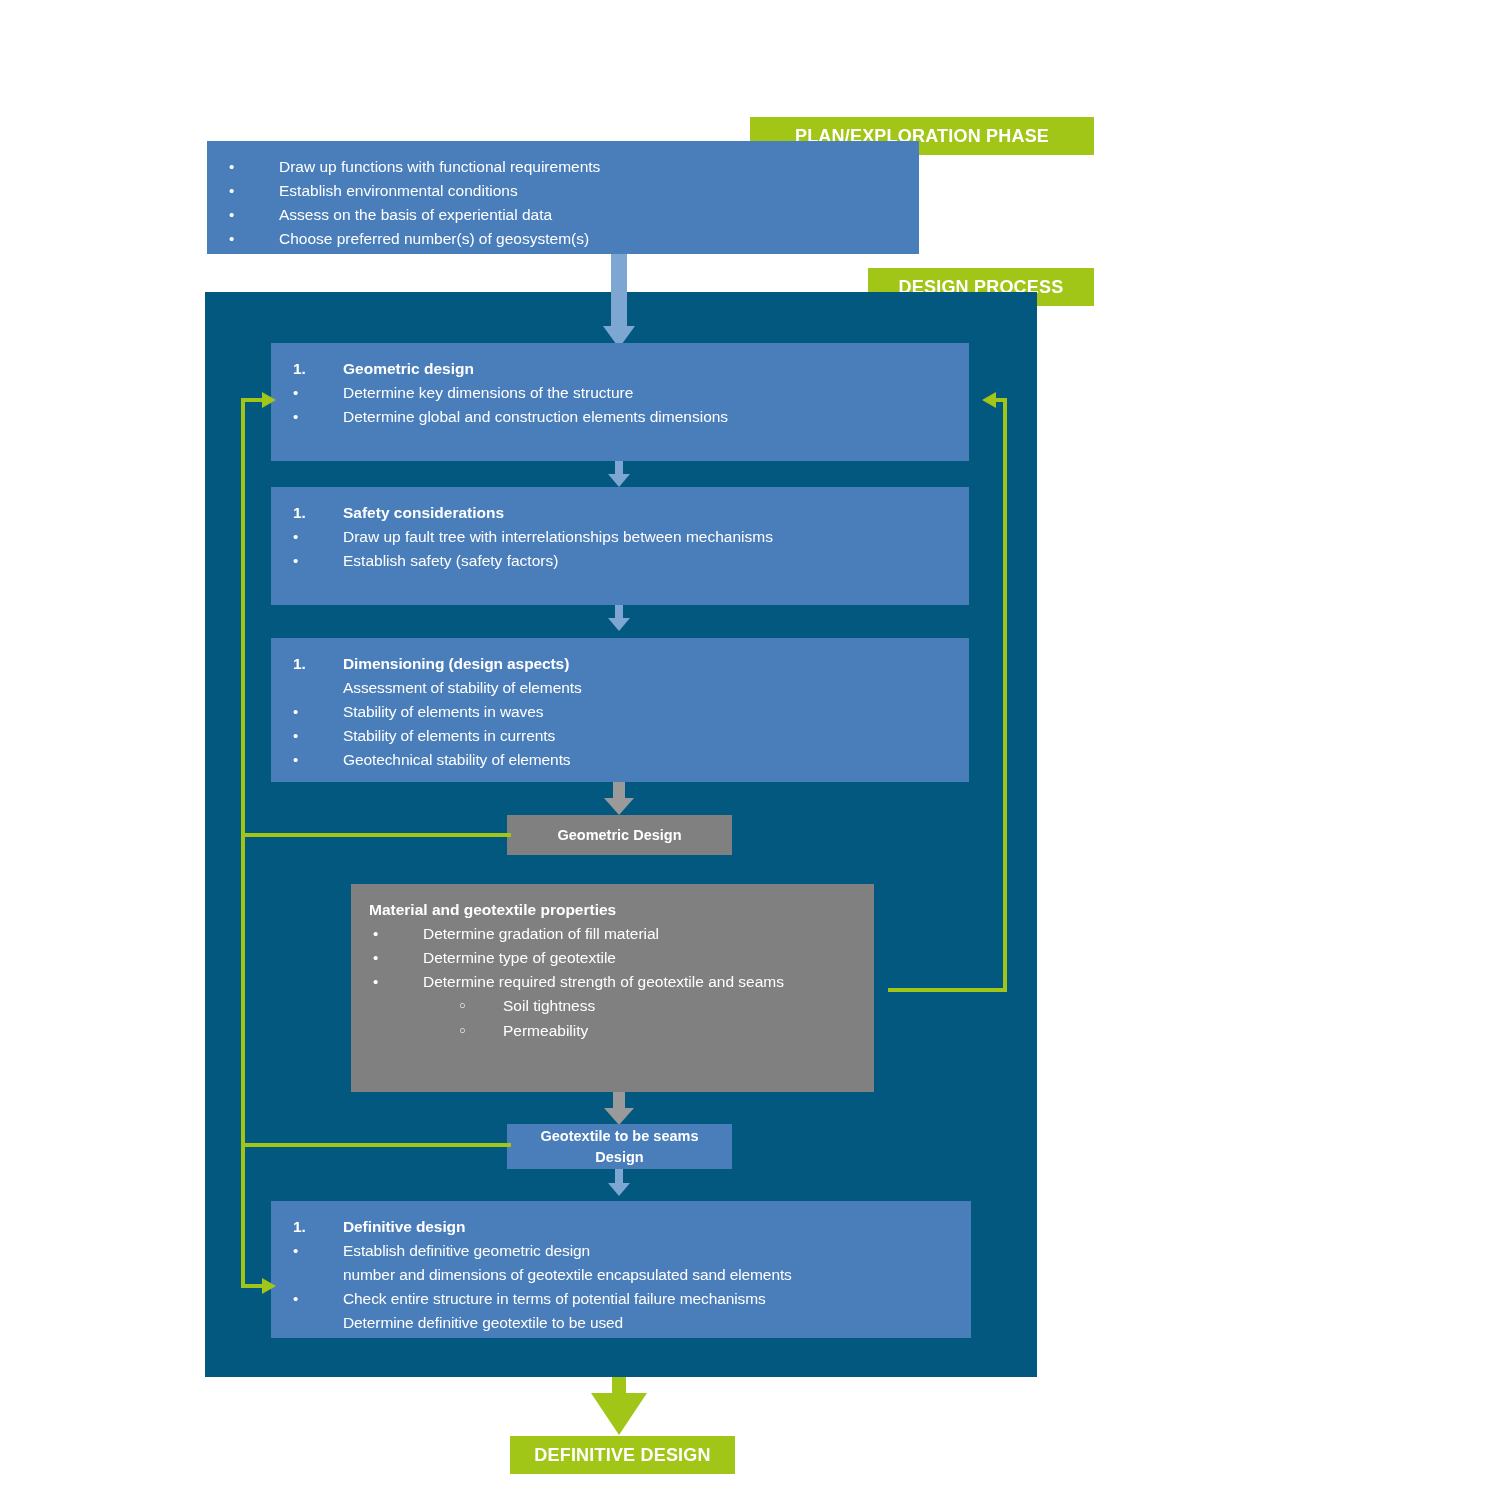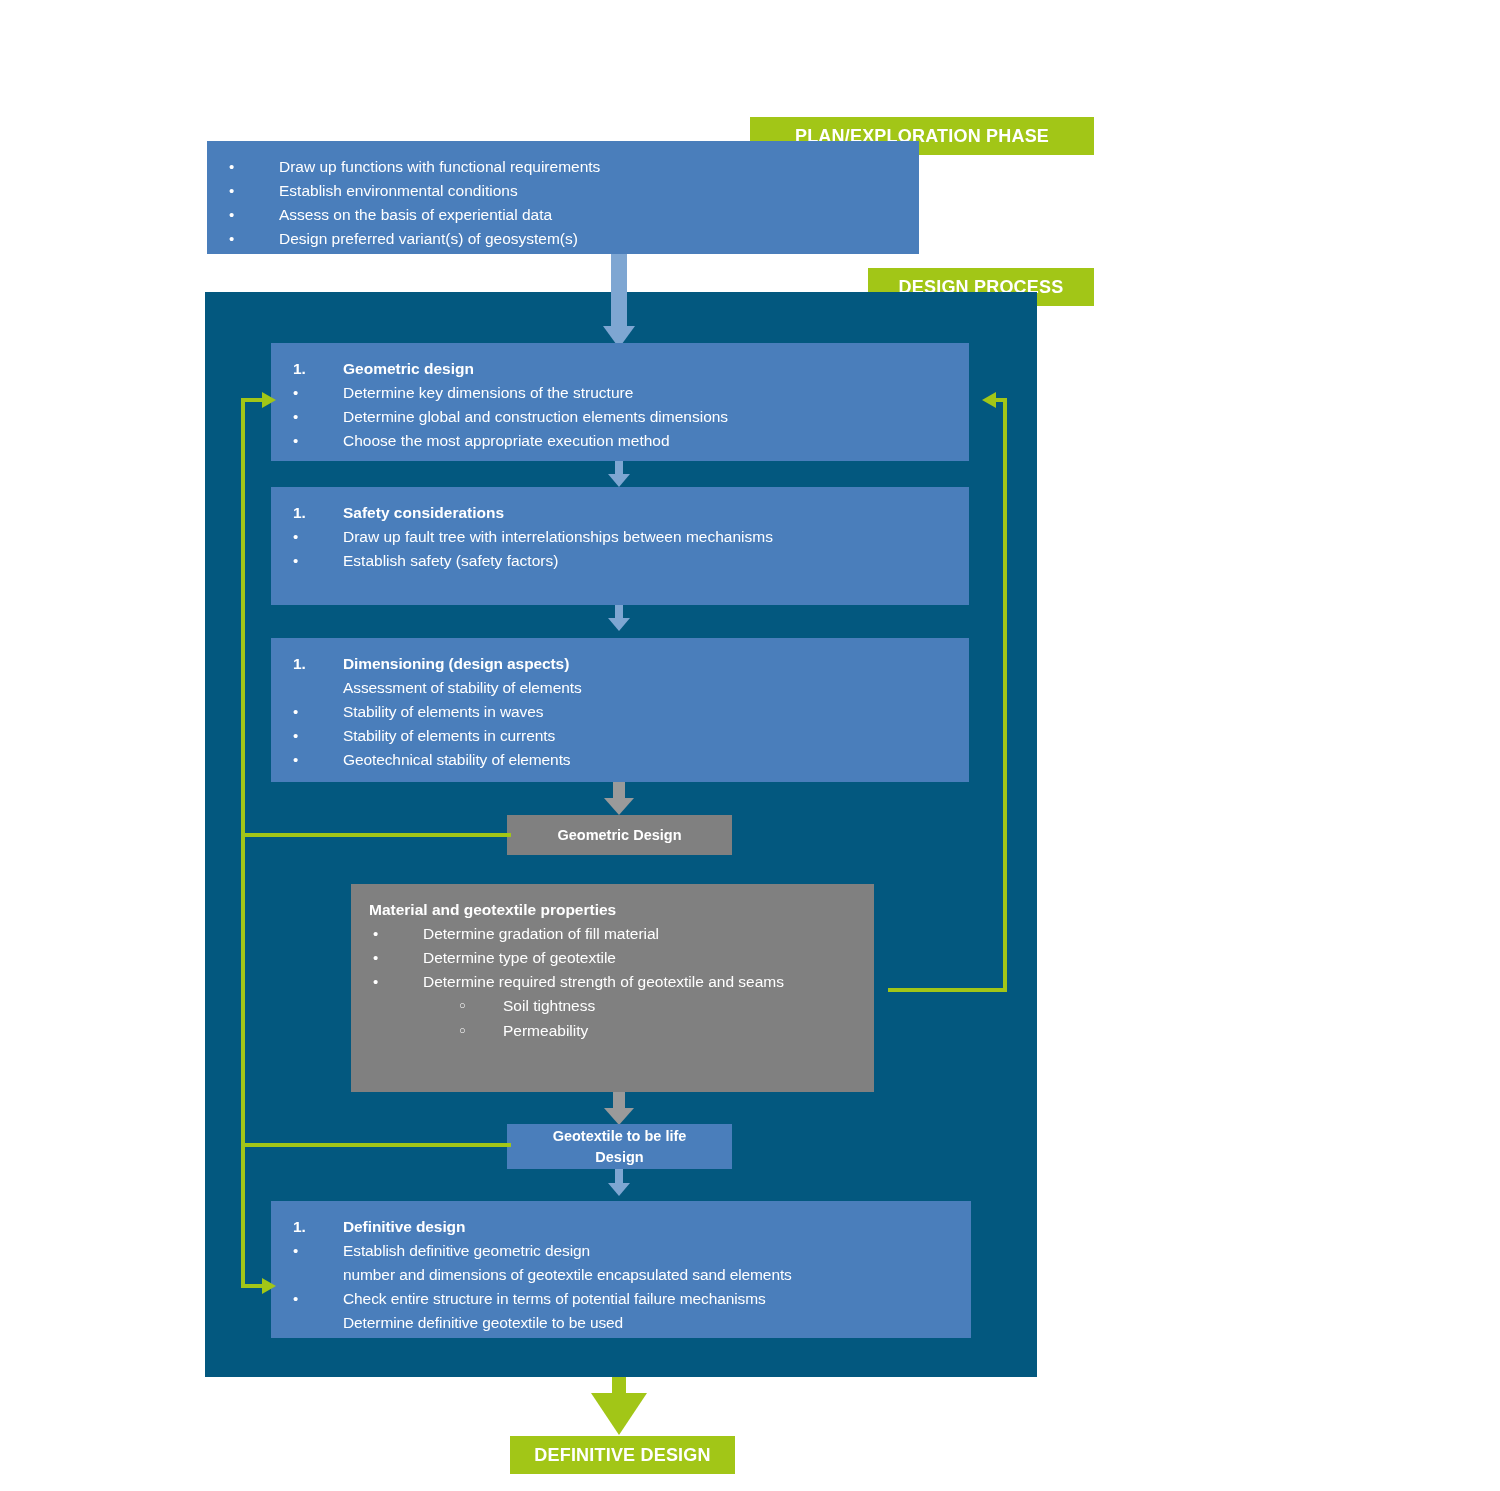--- a/index.html
+++ b/index.html
@@ -131,21 +131,21 @@
     <div class="row">
       <span class="marker dot"></span>
       <span class="txt">Establish  environmental  conditions</span>
     </div>
     <div class="row">
       <span class="marker dot"></span>
       <span class="txt">Assess  on the basis of experiential  data</span>
     </div>
     <div class="row">
       <span class="marker dot"></span>
-      <span class="txt">Design preferred variant(s) of geosystem(s)</span>
+      <span class="txt">Choose preferred number(s) of geosystem(s)</span>
     </div>
   </div>
 
   <div class="abs green-box phase-label" style="left:868px; top:268px; width:226px; height:38px;">
     <span>DESIGN PROCESS</span>
   </div>
 
   <div class="abs dark-panel" style="left:205px; top:292px; width:832px; height:1085px;"></div>
 
   <div class="abs arrow-shaft" style="left:611px; top:254px; width:16px; height:72px; background:#7ea6d2;"></div>
@@ -156,24 +156,20 @@
       <span class="marker bold">1.</span>
       <span class="txt bold">Geometric design</span>
     </div>
     <div class="row">
       <span class="marker dot"></span>
       <span class="txt">Determine  key dimensions  of the structure</span>
     </div>
     <div class="row">
       <span class="marker dot"></span>
       <span class="txt">Determine  global  and construction elements  dimensions</span>
-    </div>
-    <div class="row">
-      <span class="marker dot"></span>
-      <span class="txt">Choose the most appropriate execution  method</span>
     </div>
   </div>
 
   <div class="abs" style="left:615px; top:461px; width:8px; height:18px; background:#7ea6d2;"></div>
   <div class="abs" style="left:608px; top:474px; width:0; height:0; border-left:11px solid transparent; border-right:11px solid transparent; border-top:13px solid #7ea6d2;"></div>
 
   <div class="abs blue-box listbox" style="left:271px; top:487px; width:698px; height:118px;">
     <div class="row">
       <span class="marker bold">1.</span>
       <span class="txt bold">Safety  considerations</span>
@@ -244,21 +240,21 @@
     <div class="row sub-indent">
       <span class="marker circ"></span>
       <span class="txt">Permeability</span>
     </div>
   </div>
 
   <div class="abs" style="left:613px; top:1092px; width:12px; height:20px; background:#9a9a9a;"></div>
   <div class="abs" style="left:604px; top:1108px; width:0; height:0; border-left:15px solid transparent; border-right:15px solid transparent; border-top:17px solid #9a9a9a;"></div>
 
   <div class="abs blue-box label-box" style="left:507px; top:1124px; width:225px; height:45px;">
-    <span>Geotextile to be life</span>
+    <span>Geotextile to be seams</span>
     <span>Design</span>
   </div>
 
   <div class="abs" style="left:615px; top:1169px; width:8px; height:18px; background:#7ea6d2;"></div>
   <div class="abs" style="left:608px; top:1183px; width:0; height:0; border-left:11px solid transparent; border-right:11px solid transparent; border-top:13px solid #7ea6d2;"></div>
 
   <div class="abs blue-box listbox cond" style="left:271px; top:1201px; width:700px; height:137px;">
     <div class="row">
       <span class="marker bold">1.</span>
       <span class="txt bold">Definitive design</span>

